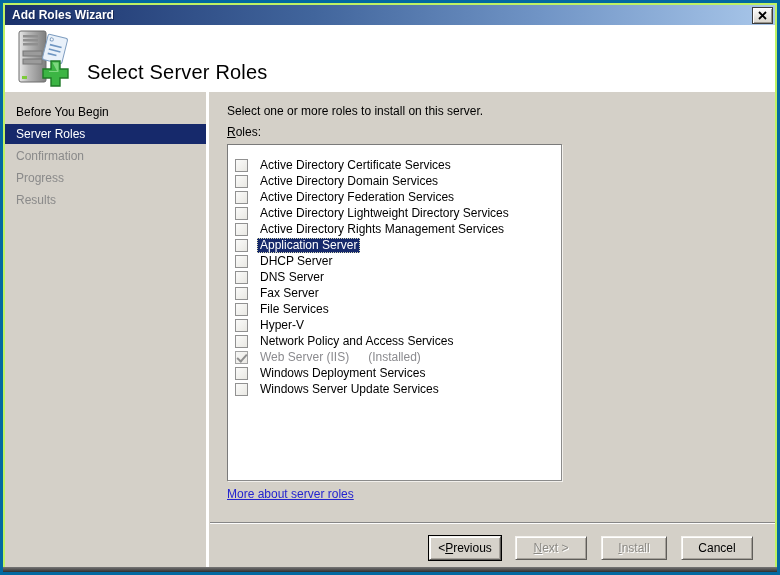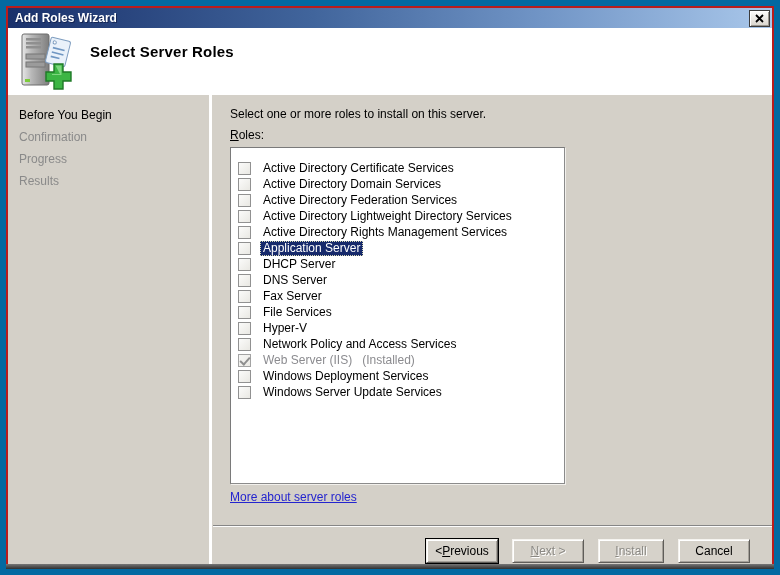--- a/index.html
+++ b/index.html
@@ -1,20 +1,20 @@
 <!DOCTYPE html>
 <html><head>
 <meta charset="utf-8">
 <style>
   html,body{margin:0;padding:0;background:#9aa0a8;}
   *{box-sizing:border-box;}
   #win{
     position:relative;width:780px;height:575px;
-    background:#b91c1c;
-    border:6px solid #0369a1;
+    background:#bef264;
+    border:3px solid #0369a1;
     font-family:"Liberation Sans",sans-serif;
     font-size:12px;color:#000;
     overflow:hidden;
   }
   #win::after{content:"";position:absolute;left:0;right:0;bottom:0;height:5px;
     background:linear-gradient(#777,#2f2f2f);}
   
   #titlebar{
     position:absolute;left:2px;top:2px;right:2px;height:20px;
     background:linear-gradient(90deg,#1a316b 0%,#41659c 40%,#7195c6 70%,#a9c7ea 100%);
@@ -24,21 +24,21 @@
   #close-btn{
     margin-left:auto;width:21px;height:17px;
     background:linear-gradient(#fdfdfd,#d9d5cd);
     border:1px solid #3c3c3c;
     box-shadow:inset 1px 1px 0 #fff, inset -1px -1px 0 #9a968e;
     display:flex;align-items:center;justify-content:center;cursor:default;
   }
   
   #header{position:absolute;left:2px;top:22px;right:2px;height:67px;background:#ffffff;}
   #header-icon{position:absolute;left:9px;top:4px;width:58px;height:60px;}
-  #header-title{position:absolute;left:82px;top:15px;font-size:15px;font-weight:bold;letter-spacing:.2px;}
+  #header-title{position:absolute;left:82px;top:36px;font-size:20px;font-weight:normal;letter-spacing:.2px;}
   
   #body{position:absolute;left:2px;top:89px;right:2px;bottom:5px;background:#d4d0c8;}
   #sidebar{position:absolute;left:0;top:0;width:201px;bottom:0;padding-top:10px;}
   .side-item{height:20px;margin-bottom:2px;display:flex;align-items:center;padding-left:11px;cursor:default;}
   .side-item.active{background:#16296b;color:#fff;}
   .side-item.dim{color:#8a8a8a;}
   #divider{position:absolute;left:201px;top:0;width:3px;bottom:0;background:#fff;}
   #main{position:absolute;left:204px;right:0;top:0;bottom:0;}
   #instruction{position:absolute;left:18px;top:12px;}
   #roles-label{position:absolute;left:18px;top:33px;}
@@ -58,21 +58,21 @@
     border:1px solid #919191;position:relative;
   }
   .cbx.checked::after{
     content:"";position:absolute;left:3px;top:0px;width:4px;height:8px;
     border-right:2px solid #8f8f8f;border-bottom:2px solid #8f8f8f;transform:rotate(42deg);
   }
   .role-text{margin-left:9px;padding:1px 3px;line-height:13px;white-space:nowrap;}
   .role-row.selected .role-text{background:#16296b;color:#fff;outline:1px dotted #d9d9b5;outline-offset:-1px;}
   .role-row.disabled{color:#8b8b8f;}
   .role-row.disabled .cbx{border-color:#a3a3a3;background:linear-gradient(135deg,#f7f7f6,#eceae5);}
-  .role-note{margin-left:7px;white-space:nowrap;}
+  .role-note{margin-left:16px;white-space:nowrap;}
   
   a.link{color:#2424cf;text-decoration:underline;cursor:pointer;}
   #more-link{position:absolute;left:18px;top:395px;}
   #description{position:absolute;left:359px;top:33px;width:214px;line-height:15px;}
   #desc-heading{margin-bottom:7px;}
   
   #sep{position:absolute;left:1px;right:0;top:430px;height:2px;
     border-top:1px solid #868686;border-bottom:1px solid #fdfdfd;}
   #button-row{
     position:absolute;left:0;right:0;top:443px;height:26px;
@@ -130,20 +130,21 @@
       <path d="M37 32 h9 v8 h8 v9 h-8 v8 h-9 v-8 h-8 v-9 h8 Z" fill="#3cb544" stroke="#1f7a27" stroke-width="1.4"></path>
       <path d="M38.5 33.5 h6 v9.5 h-9.5 v-1 h8 Z" fill="#8fe08f" opacity=".8"></path>
     </svg>
     <div id="header-title">Select Server Roles</div>
   </div>
 
   <div id="body">
 
     <div id="sidebar">
         <div class="side-item ">Before You Begin</div>
+        <div class="side-item active">Server Roles</div>
         <div class="side-item dim">Confirmation</div>
         <div class="side-item dim">Progress</div>
         <div class="side-item dim">Results</div>
       </div>
     <div id="divider"></div>
 
     <div id="main">
       <div id="instruction">Select one or more roles to install on this server.</div>
 
       <div id="roles-label"><span class="accesskey">R</span><span>oles:</span></div>

